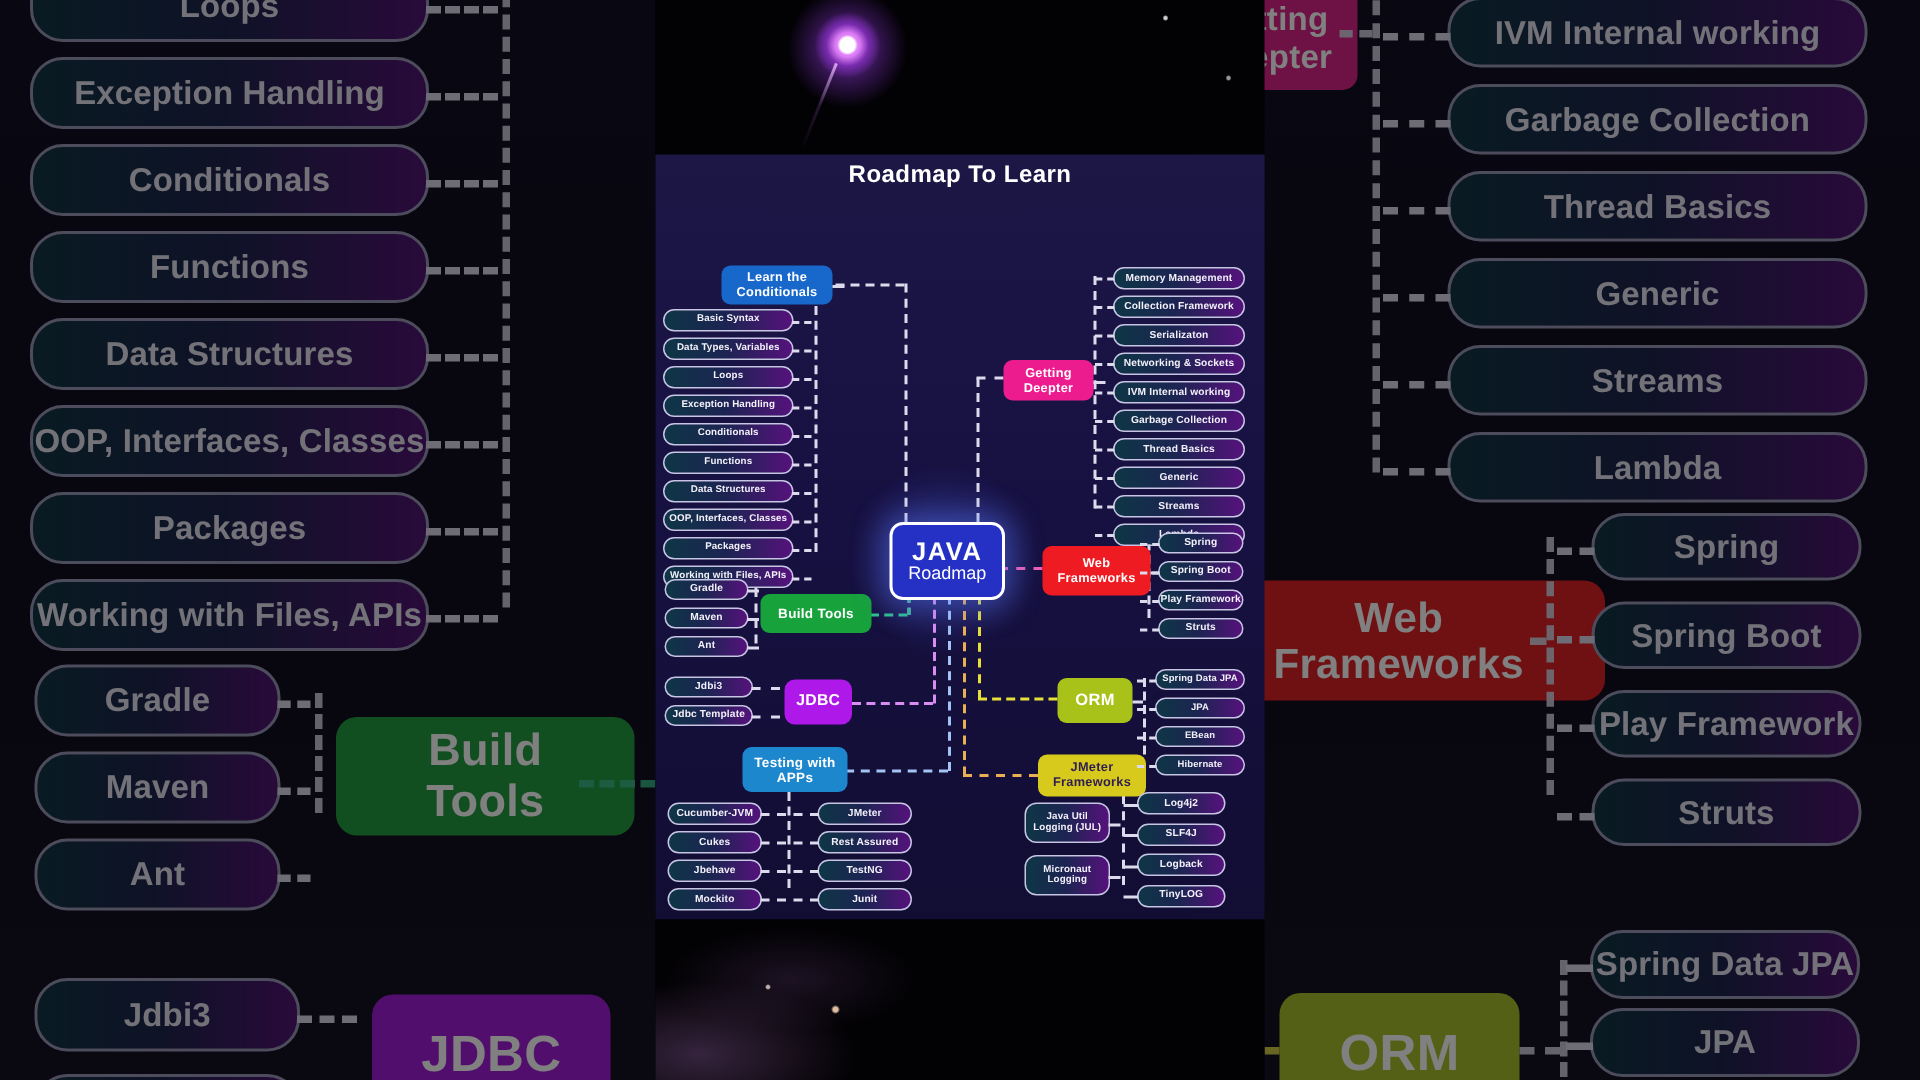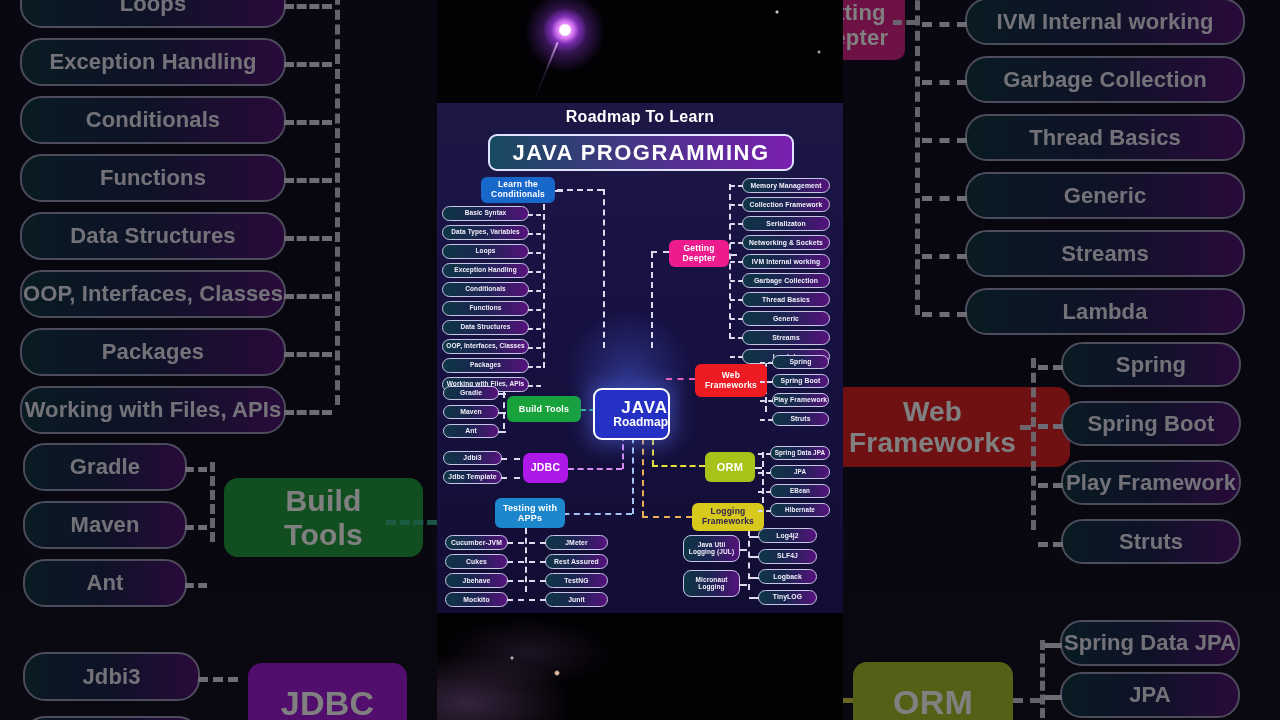--- a/index.html
+++ b/index.html
@@ -61,24 +61,24 @@
       #020103;}
 
   #kicker{position:absolute;left:0;top:108px;width:406px;text-align:center;color:#fff;
       font-size:16px;font-weight:800;letter-spacing:.3px;}
   #title-box{position:absolute;left:51px;top:134px;width:302px;height:33px;border:2px solid #dfe3ff;
       border-radius:9px;display:flex;align-items:center;justify-content:center;color:#fff;
       font-size:22px;font-weight:800;letter-spacing:1.5px;
       background:linear-gradient(90deg,var(--titleFrom),var(--titleTo));}
 
   #java-box{position:absolute;left:156px;top:348px;width:73px;height:48px;background:var(--javaBlue);
-      border:2px solid #fff;border-radius:9px;display:flex;flex-direction:column;align-items:flex-end;
-      justify-content:center;color:#fff;box-shadow:0 0 20px 5px rgba(90,120,255,.45);margin-top:40px;}
+      border:2px solid #fff;border-radius:9px;display:flex;flex-direction:column;align-items:center;
+      justify-content:center;color:#fff;box-shadow:0 0 20px 5px rgba(90,120,255,.45);}
   #java-box .l1{font-size:17px;font-weight:800;letter-spacing:1px;line-height:1;}
-  #java-box .l2{font-size:12px;font-weight:700;line-height:1.15;}
+  #java-box .l2{font-size:12px;font-weight:400;line-height:1.15;}
 
   
   #fund-box{left:44px;top:177px;width:66px;height:26px;background:var(--blue);font-size:8.5px;padding:0 4px;}
   #deeper-box{left:232px;top:240px;width:52px;height:27px;background:var(--pink);font-size:8.5px;padding:0 4px;}
   #webf-box{left:258px;top:364px;width:62px;height:33px;background:var(--red);font-size:8.5px;padding:0 5px;}
   #build-box{left:70px;top:396px;width:54px;height:26px;background:var(--green);font-size:9px;padding:0 10px;}
   #jdbc-box{left:86px;top:453px;width:45px;height:30px;background:var(--purple);font-size:10.5px;border-radius:7px;}
   #orm-box{left:268px;top:452px;width:50px;height:30px;background:var(--olive);font-size:11px;}
   #test-box{left:58px;top:498px;width:58px;height:30px;background:var(--blue2);font-size:9px;padding:0 6px;}
   #log-box{left:255px;top:503px;width:62px;height:28px;background:var(--yellow);font-size:8.5px;color:#2e1d52;padding:0 5px;}
@@ -174,21 +174,20 @@
 </div>
 
 <div id="strip">
   <div id="video-top">
       <div id="trail"></div>
     </div>
   <div id="panel"></div>
   <div id="video-bottom"></div>
 
   <div id="kicker">Roadmap To Learn</div>
-  <div id="title-box">JAVA PROGRAMMING</div>
 
   <div class="hline" style="left:110px;top:189px;width:56px;"></div>
   <div class="vline" style="left:166px;top:189px;height:159px;"></div>
   <div class="vline" style="left:106px;top:204px;height:164px;"></div>
   <div class="vline" style="left:214px;top:252px;height:96px;"></div>
   <div class="hline" style="left:214px;top:251px;width:18px;"></div>
   <div class="vline" style="left:292px;top:184px;height:155px;"></div>
   <div class="hline" style="left:229px;top:378px;width:29px;border-color:var(--routePink);"></div>
   <div class="vline" style="left:328px;top:361px;height:51px;"></div>
   <div class="vline" style="left:168px;top:397px;height:13px;" style2=""></div>
@@ -207,21 +206,21 @@
   <div class="vline" style="left:66px;top:392px;height:37px;"></div>
   <div class="vline" style="left:88px;top:528px;height:64px;"></div>
 
   <div class="box stub-r sw8" id="fund-box">Learn the Conditionals</div>
   <div class="box stub-r sw8" id="deeper-box">Getting Deepter</div>
   <div class="box stub-r sw8" id="webf-box">Web Frameworks</div>
   <div class="box" id="build-box">Build Tools</div>
   <div class="box" id="jdbc-box">JDBC</div>
   <div class="box stub-r sw7" id="orm-box">ORM</div>
   <div class="box" id="test-box">Testing with APPs</div>
-  <div class="box" id="log-box">Logging Frameworks</div>
+  <div class="box" id="log-box">JMeter Frameworks</div>
 
   <div id="java-box">
     <div class="l1">JAVA</div>
     <div class="l2">Roadmap</div>
   </div>
 
   <div class="col" id="fund-list">
 
   <div class="pill stub-r">Basic Syntax</div>
       <div class="pill stub-r">Data Types, Variables</div>

